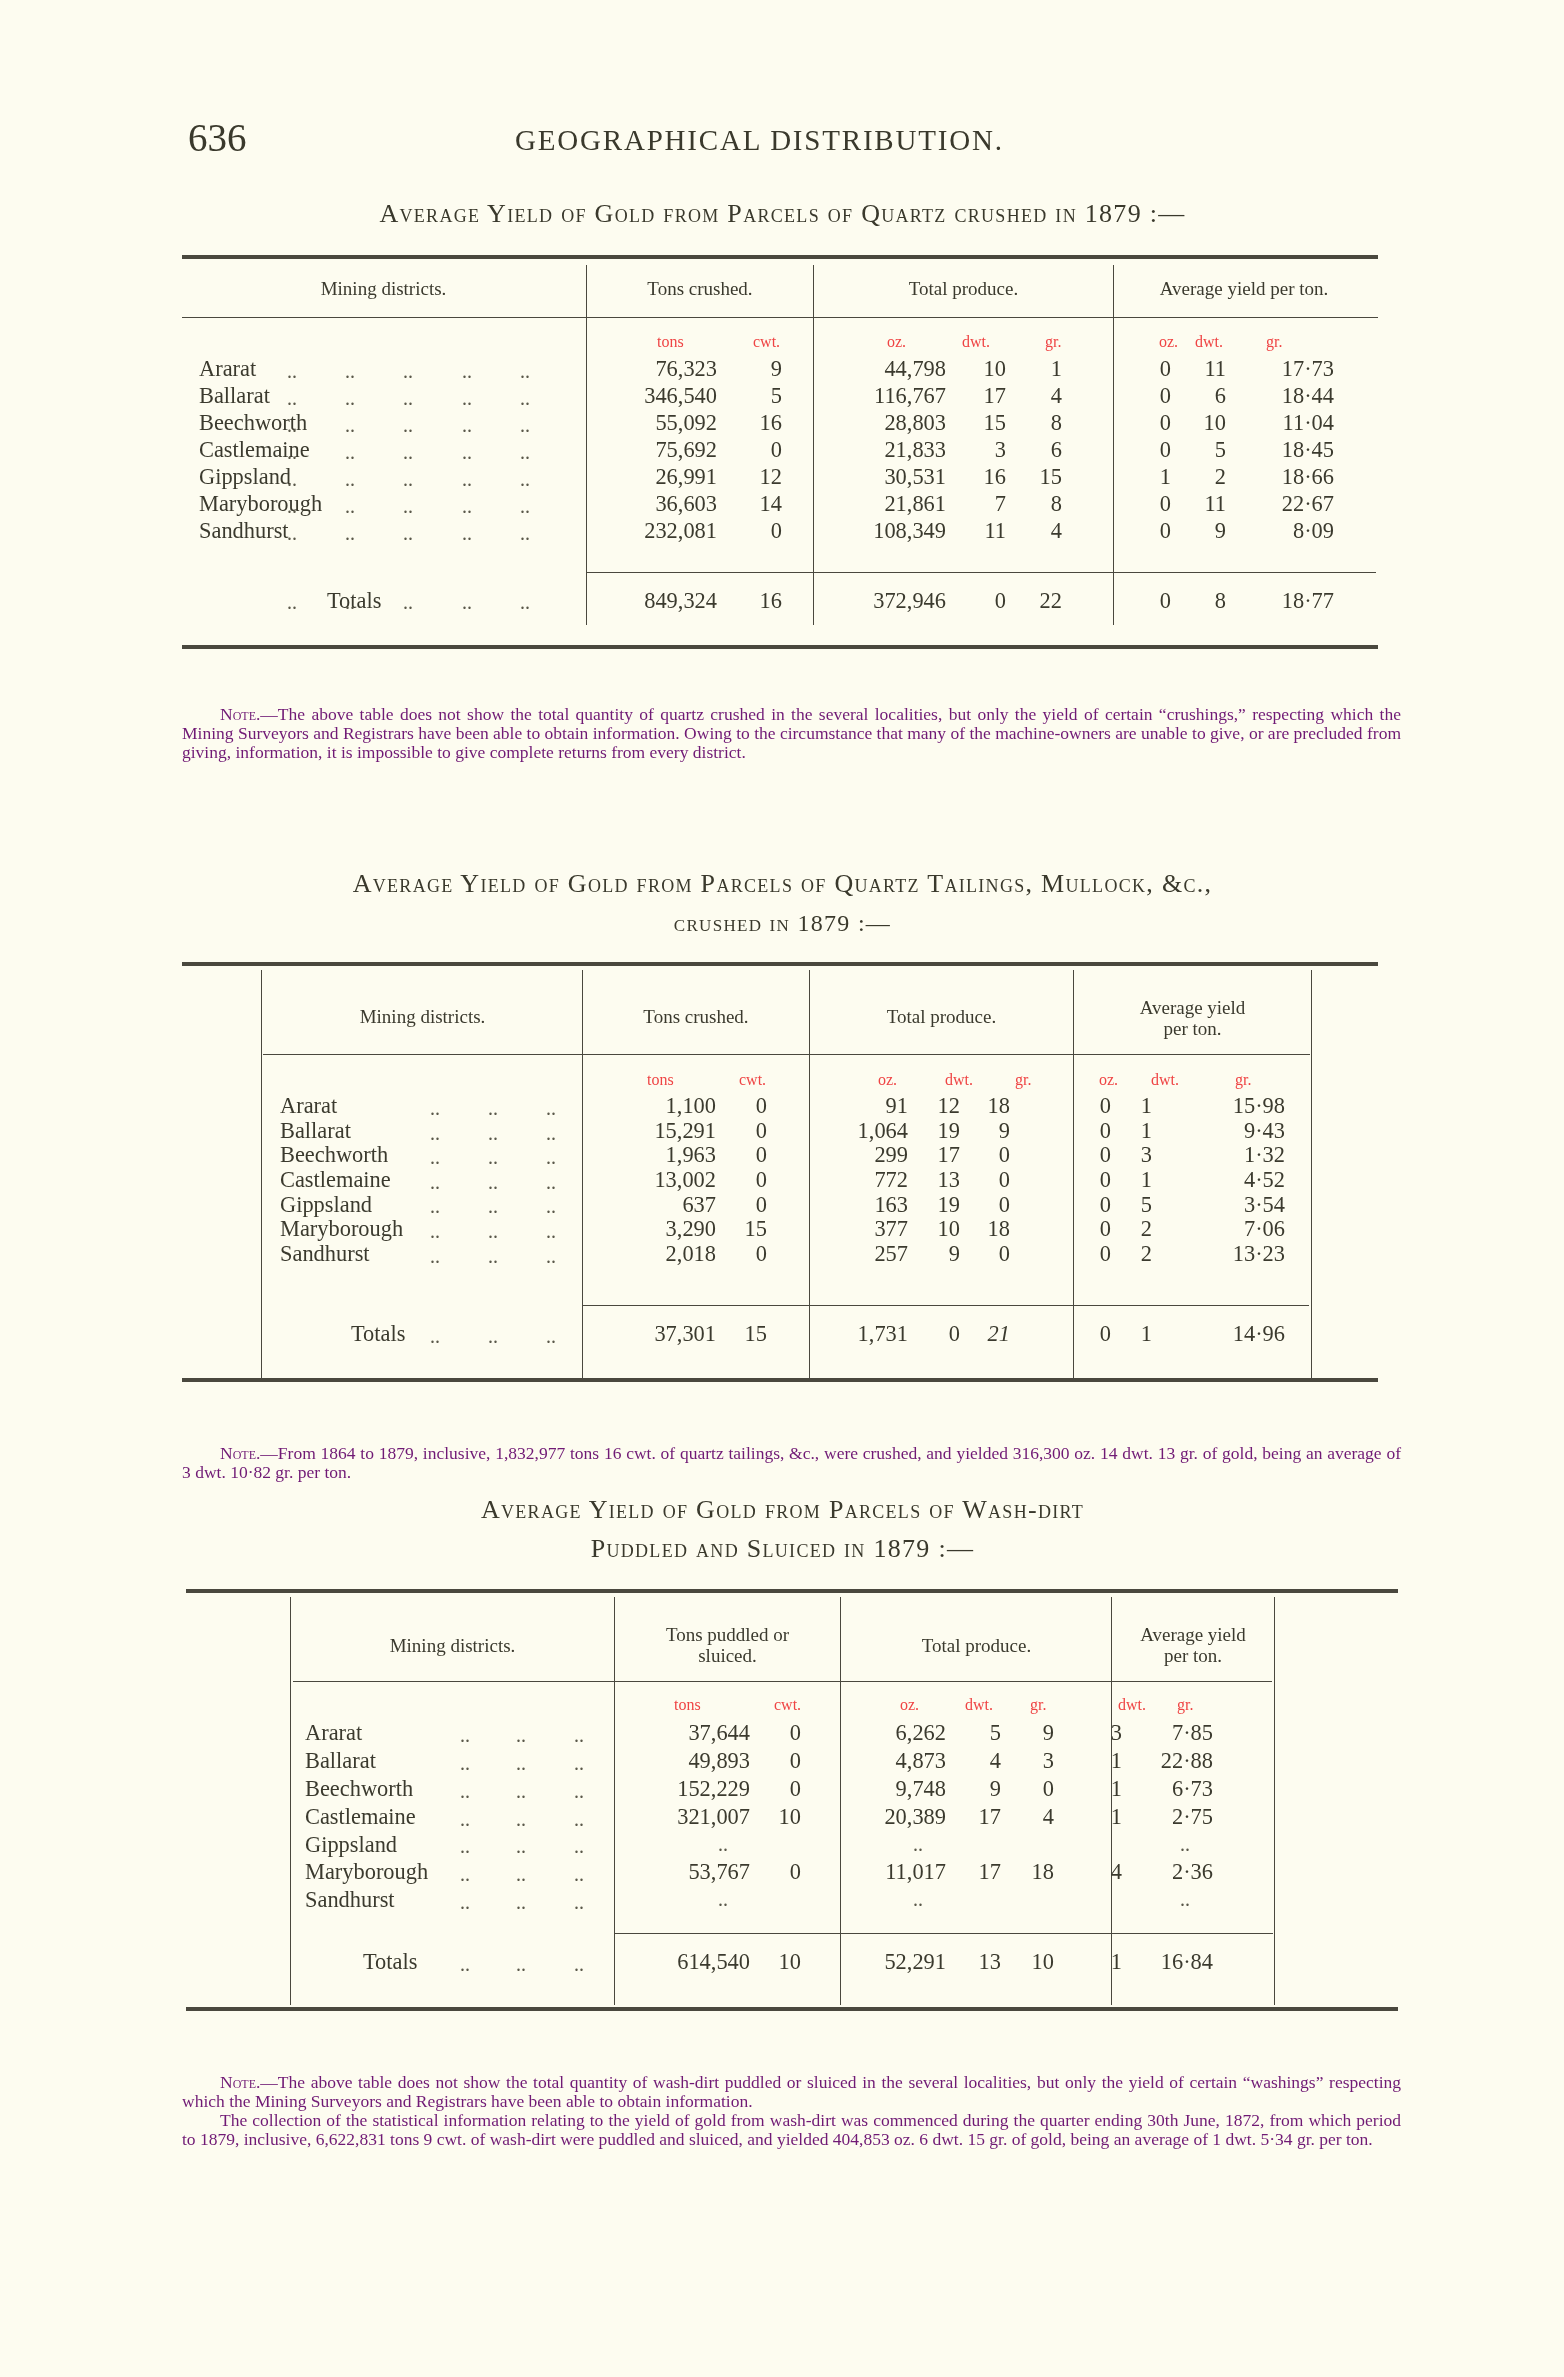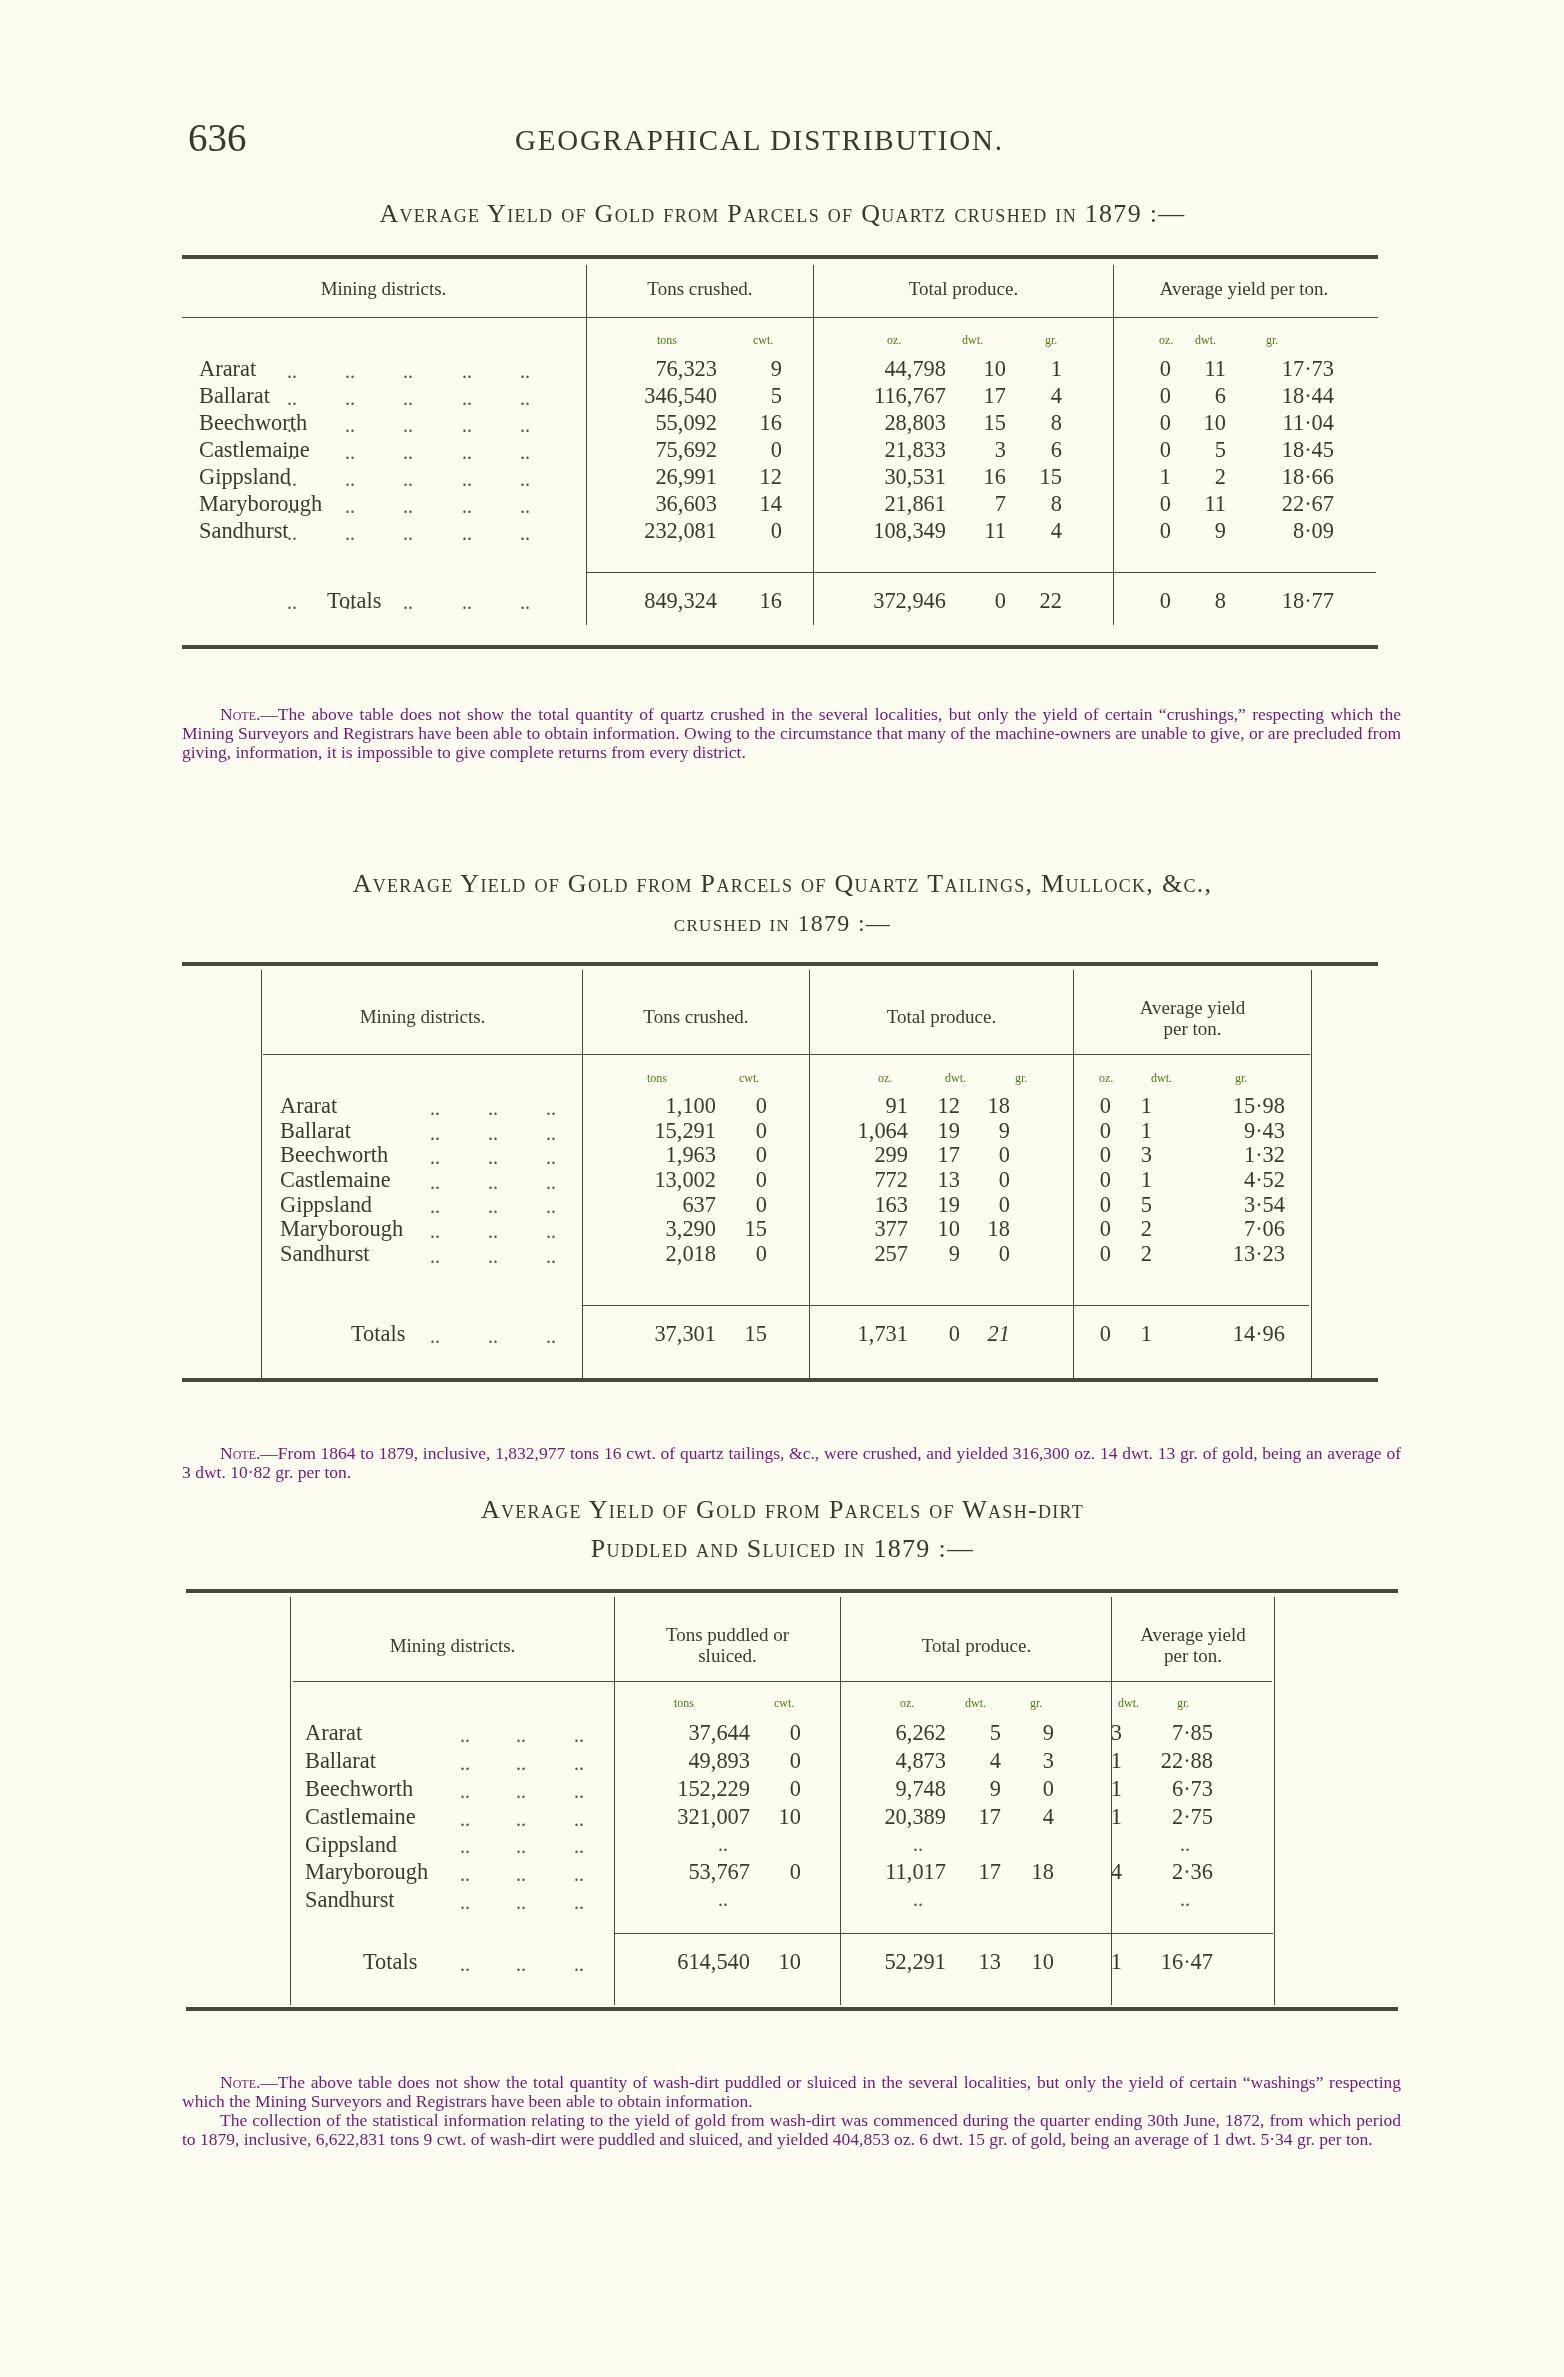--- a/index.html
+++ b/index.html
@@ -14,21 +14,21 @@
   .abs { position: absolute; }
   .page-num { left: 188px; top: 115px; font-size: 39px; color: #3a392c; }
   .running-head { left: 515px; top: 124px; font-size: 29px; letter-spacing: 1.8px; color: #3a392c; }
   .sc-title { font-size: 26px; font-variant: small-caps; letter-spacing: 1.3px; color: #3a392c; text-align: center; left: 0; width: 1565px; }
 
   .rule-heavy { position: absolute; height: 3.6px; background: #4a483e; }
   .rule-thin { position: absolute; height: 1.3px; background: #4a483e; }
   .vline { position: absolute; width: 1.3px; background: #4a483e; }
 
   .hdr { position: absolute; font-size: 19px; text-align: center; line-height: 21.5px; color: #3b3a2e; }
-  .unit { position: absolute; font-size: 12px; color: #4d7c0f; }
+  .unit { position: absolute; font-size: 16px; color: #ef4444; }
   .cell { position: absolute; font-size: 22.4px; line-height: 21.5px; white-space: nowrap; }
   .r { text-align: right; }
   .dots { position: absolute; font-size: 20px; letter-spacing: 0; white-space: pre; color: #5a584a; }
 
   .note { position: absolute; left: 182px; width: 1219px; font-size: 17.5px; line-height: 19px; text-align: justify; color: #701a75; margin-top: 44px; }
   .note p { margin: 0; text-indent: 38px; }
   .note .sc { font-variant: small-caps; }
 </style>
 </head>
 <body>
@@ -402,21 +402,21 @@
       </div>
       <div>
         <div class="cell" style="left: 363px; top: 1951px;">Totals</div>
         <div class="dots" style="left: 460px; top: 1953px;"><span style="position: absolute; left: 0px;">..</span><span style="position: absolute; left: 56px;">..</span><span style="position: absolute; left: 114px;">..</span></div>
         <div class="cell r" style="right: 815px; top: 1951px;">614,540</div>
         <div class="cell r" style="right: 764px; top: 1951px;">10</div>
         <div class="cell r" style="right: 619px; top: 1951px;">52,291</div>
         <div class="cell r" style="right: 564px; top: 1951px;">13</div>
         <div class="cell r" style="right: 511px; top: 1951px;">10</div>
         <div class="cell r" style="right: 443px; top: 1951px;">1</div>
-        <div class="cell r" style="right: 352px; top: 1951px;">16·47</div>
+        <div class="cell r" style="right: 352px; top: 1951px;">16·84</div>
       </div>
     </div>
 
   <div class="rule-thin" style="left:615px; top:1933px; width:658px;"></div>
   <div class="rule-heavy" style="left:186px; top:2007px; width:1212px;"></div>
 </div>
 
 <div class="note" style="top:2029px;">
   <p><span class="sc">Note.</span><span>—The above table does not show the total quantity of wash-dirt puddled or sluiced in the several localities, but only the yield of certain “washings” respecting which the Mining Surveyors and Registrars have been able to obtain information.</span></p>
   <p><span>The collection of the statistical information relating to the yield of gold from wash-dirt was commenced during the quarter ending 30th June, 1872, from which period to 1879, inclusive, 6,622,831 tons 9 cwt. of wash-dirt were puddled and sluiced, and yielded 404,853 oz. 6 dwt. 15 gr. of gold, being an average of 1 dwt. 5·34 gr. per ton.</span></p>

